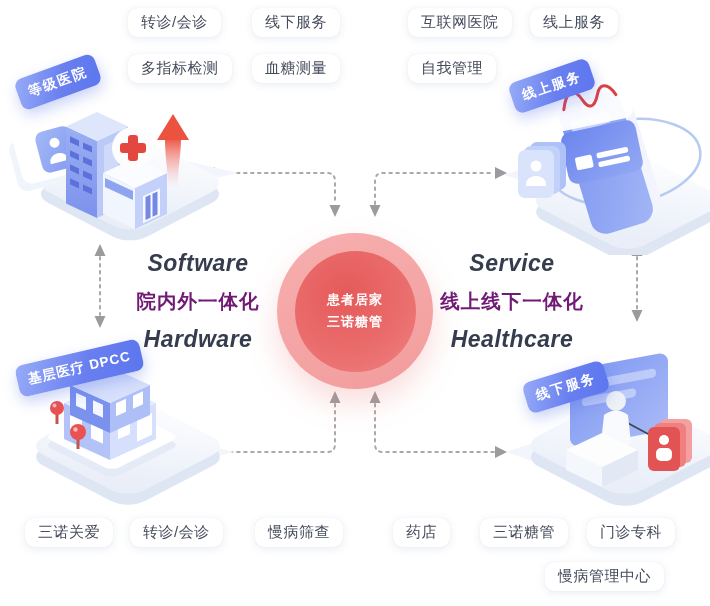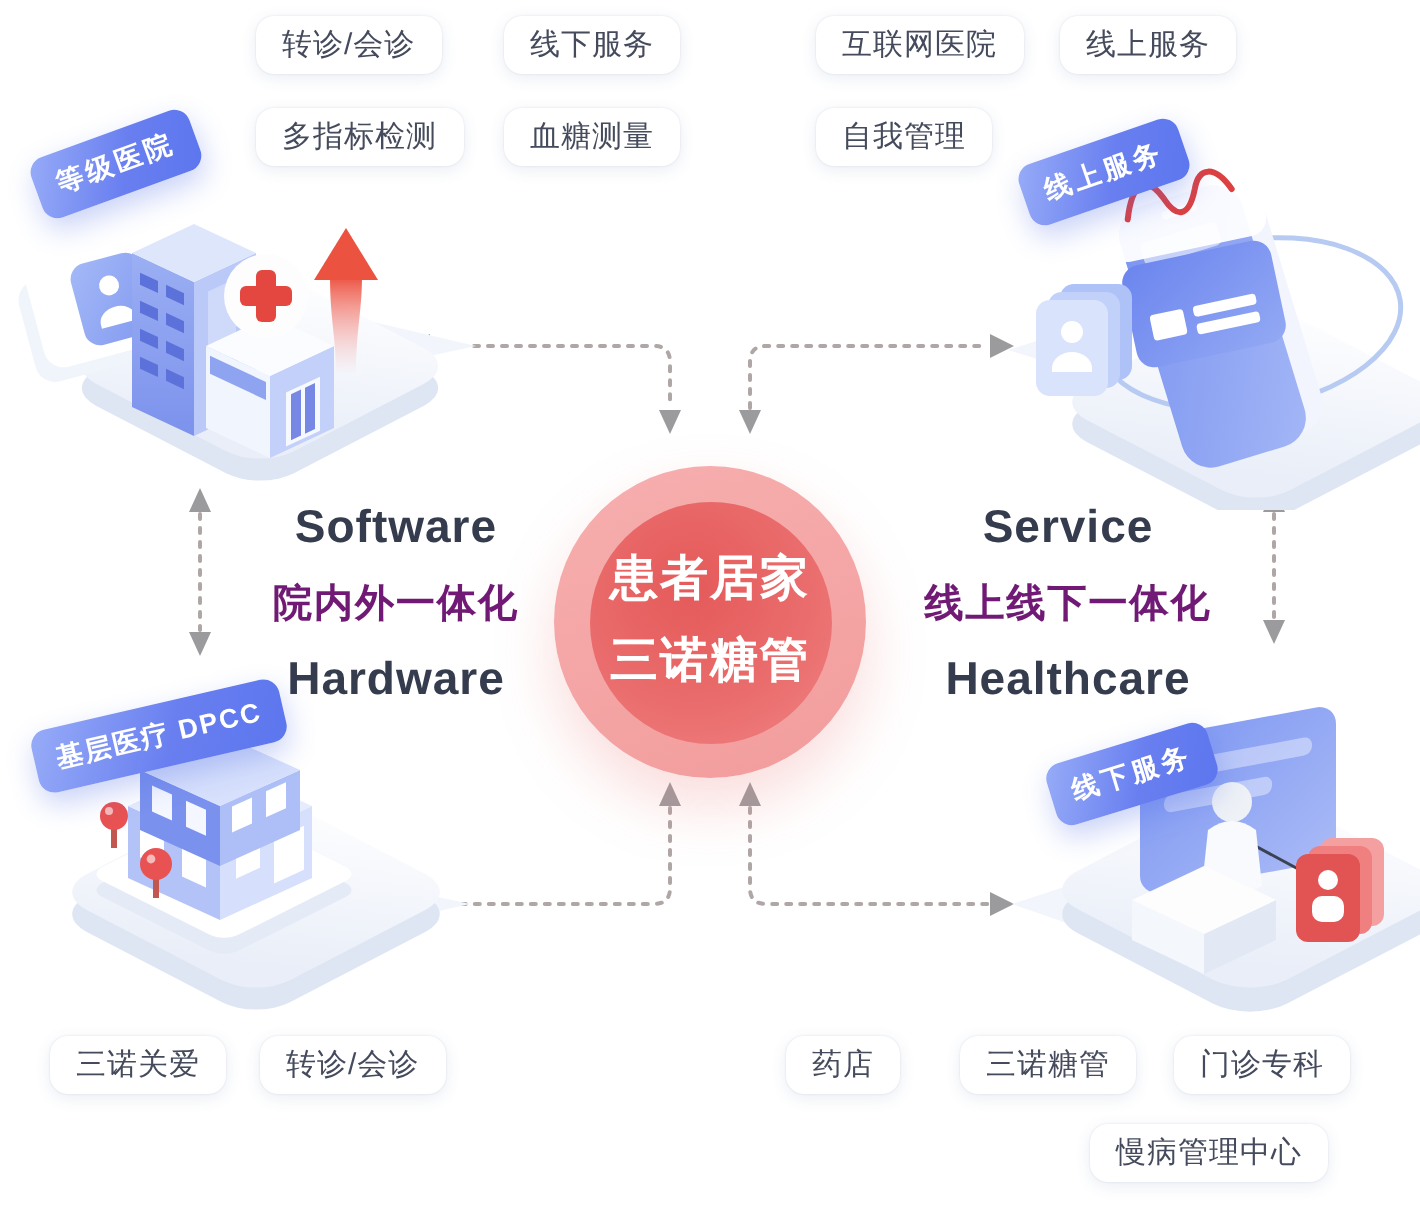--- a/index.html
+++ b/index.html
@@ -32,24 +32,24 @@
     border-radius:50%;
     background:linear-gradient(160deg,#F7AFAF 0%,#F29C9C 100%);
     box-shadow:0 14px 30px rgba(238,130,130,0.28);
     display:flex; align-items:center; justify-content:center;
   }
   .center-core {
     width:121px; height:121px; border-radius:50%;
     background:radial-gradient(circle at 42% 36%, #E55A5A 0%, #EA6C6C 55%, #F08282 100%);
     display:flex; align-items:center; justify-content:center; text-align:center;
   }
-  .center-core .txt { color:#fff; font-size:24px; font-weight:700; line-height:1.7; letter-spacing:1px; }
+  .center-core .txt { color:#fff; font-size:13px; font-weight:700; line-height:1.7; letter-spacing:1px; }
 
   .side-block { position:absolute; text-align:center; }
-  .side-en { font-size:23px; font-weight:600; color:#353C4E; letter-spacing:0.5px; }
+  .side-en { font-size:23px; font-weight:600; color:#353C4E; letter-spacing:0.5px;font-style:italic; }
   .side-cn { font-size:19.5px; font-weight:800; color:#701a75; margin:11px 0; letter-spacing:1px; }
 </style>
 </head>
 <body>
 
 <div class="stage">
 
   <svg class="connectors" width="710" height="606" viewBox="0 0 710 606">
     <g stroke="#AFA6A6" stroke-width="2" stroke-dasharray="2.5 4.5" fill="none" stroke-linecap="round">
       <path d="M216,173 H327 Q335,173 335,181 V204"></path>
@@ -309,21 +309,21 @@
         <div>三诺糖管</div>
       </div>
     </div>
   </div>
 
   <div class="side-block" style="left:100px;top:250px;width:196px">
     <div class="side-en">Software</div>
     <div class="side-cn">院内外一体化</div>
     <div class="side-en">Hardware</div>
   </div>
-  <div class="side-block" style="left:434px;top:250px;width:200px">
+  <div class="side-block" style="left:412px;top:250px;width:200px">
     <div class="side-en">Service</div>
     <div class="side-cn">线上线下一体化</div>
     <div class="side-en">Healthcare</div>
   </div>
 
   <div class="ribbon" style="left:16px;top:66px;transform:rotate(-20deg)">等级医院</div>
   <div class="ribbon" style="left:510px;top:70px;transform:rotate(-19deg)">线上服务</div>
   <div class="ribbon" style="left:16px;top:352px;transform:rotate(-13deg);letter-spacing:1px">基层医疗 DPCC</div>
   <div class="ribbon" style="left:524px;top:371px;transform:rotate(-17deg)">线下服务</div>
 
@@ -331,19 +331,20 @@
   <div class="tag" style="left:252px;top:8px">线下服务</div>
   <div class="tag" style="left:128px;top:54px">多指标检测</div>
   <div class="tag" style="left:252px;top:54px">血糖测量</div>
 
   <div class="tag" style="left:408px;top:8px">互联网医院</div>
   <div class="tag" style="left:530px;top:8px">线上服务</div>
   <div class="tag" style="left:408px;top:54px">自我管理</div>
 
   <div class="tag" style="left:25px;top:518px">三诺关爱</div>
   <div class="tag" style="left:130px;top:518px">转诊/会诊</div>
+  <div class="tag" style="left:255px;top:518px">慢病筛查</div>
 
   <div class="tag" style="left:393px;top:518px">药店</div>
   <div class="tag" style="left:480px;top:518px">三诺糖管</div>
   <div class="tag" style="left:587px;top:518px">门诊专科</div>
   <div class="tag" style="left:545px;top:562px">慢病管理中心</div>
 
 </div>
 
 </body></html>

